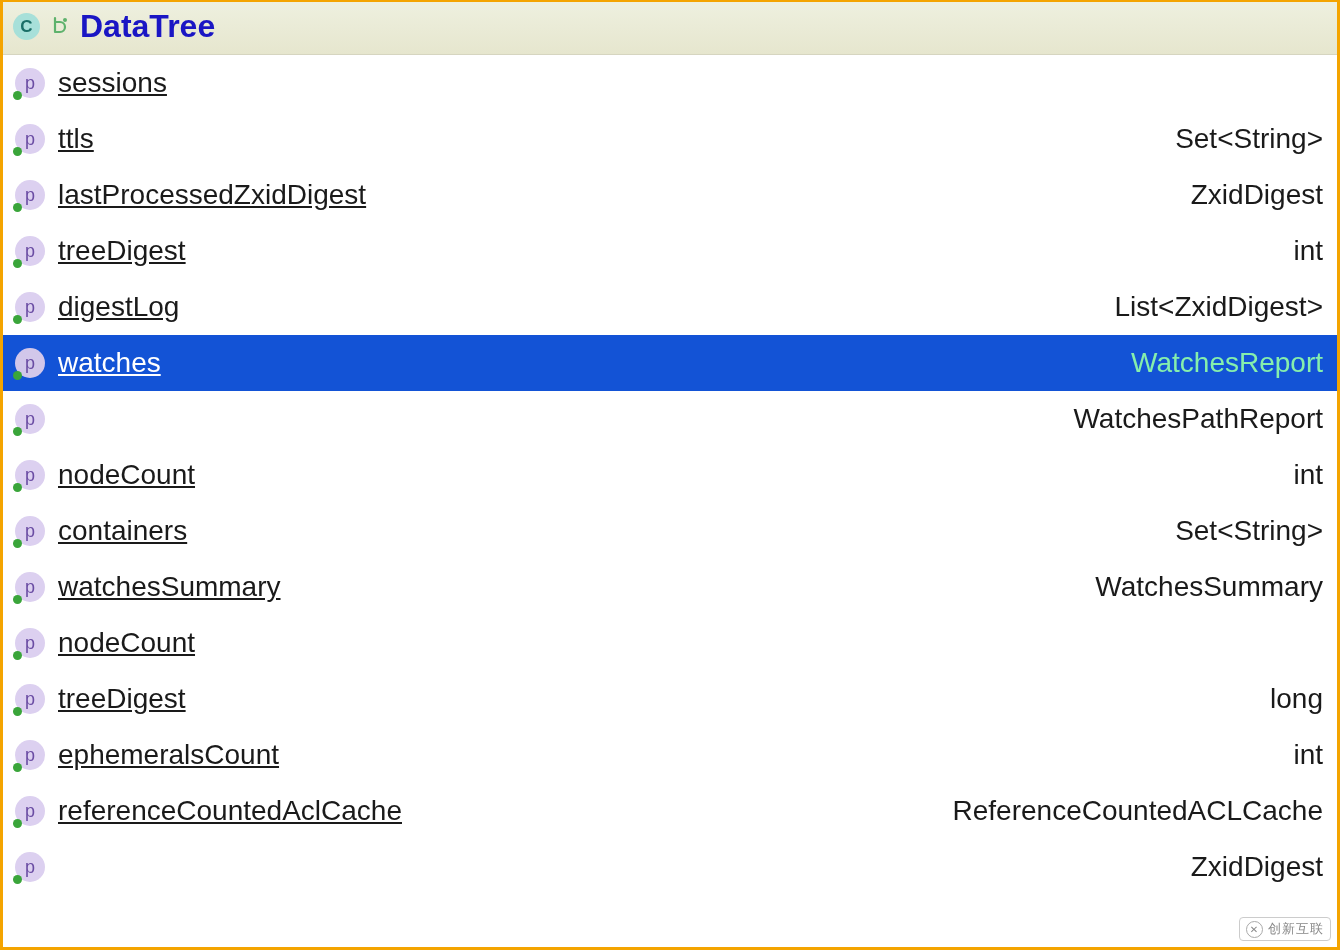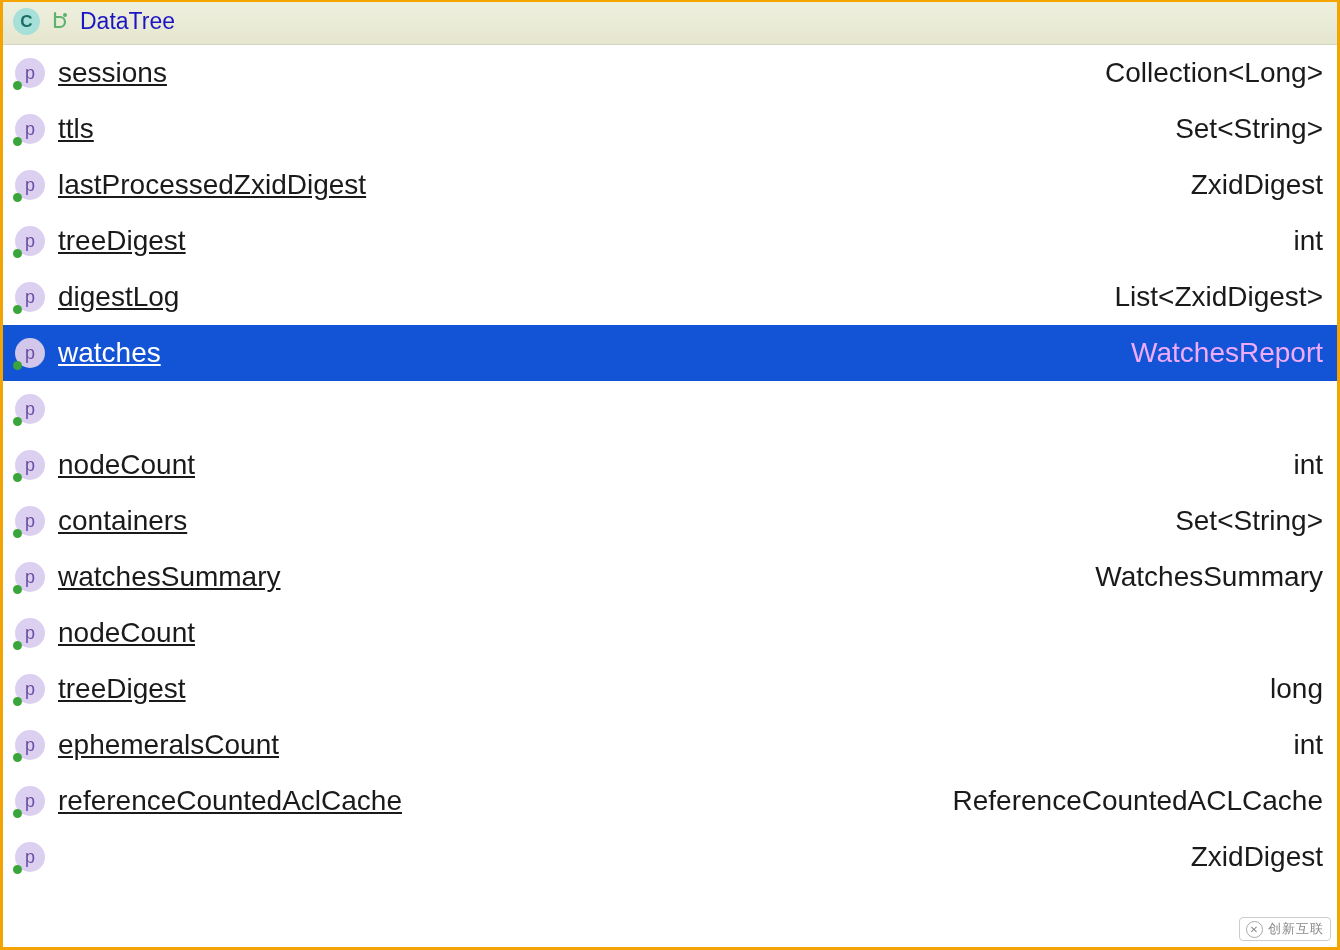--- a/index.html
+++ b/index.html
@@ -38,43 +38,43 @@
       color: #1a6e67;
       font-size: 17px;
       position: relative;
       flex: 0 0 auto;
     }
     .pkg-icon {
       display:inline-block;
       flex: 0 0 auto;
     }
     .header-title {
-      font-size: 23px;
-      font-weight: 400;
+      font-size: 32px;
+      font-weight: 700;
       color: #1a16c4;
     }
     .list {
       flex: 1;
       overflow-y: hidden;
       background: #fff;
     }
     .row {
       display: flex;
       align-items: center;
       justify-content: space-between;
       padding: 0 14px 0 12px;
       height: 56px;
       font-size: 28px;
       color: #1a1a1a;
     }
     .row.selected {
       background: #1353d6;
       color: #ffffff;
     }
-    .row.selected .row-type { color:#f0abfc; }
+    .row.selected .row-type { color:#86efac; }
     .row-left {
       display: flex;
       align-items: center;
       gap: 13px;
     }
     .p-icon {
       width: 30px; height: 30px;
       border-radius: 50%;
       background: #dcd0f0;
       display: flex;
@@ -132,21 +132,20 @@
     </span>
     <span class="header-title">DataTree</span>
   </div>
 
   <div class="list" id="list">
       <div class="row">
         <div class="row-left">
           <span class="p-icon">p</span>
           <span class="row-name">sessions</span>
         </div>
-        <span class="row-type">Collection&lt;Long&gt;</span>
       </div>
       <div class="row">
         <div class="row-left">
           <span class="p-icon">p</span>
           <span class="row-name">ttls</span>
         </div>
         <span class="row-type">Set&lt;String&gt;</span>
       </div>
       <div class="row">
         <div class="row-left">
@@ -173,20 +172,21 @@
         <div class="row-left">
           <span class="p-icon">p</span>
           <span class="row-name">watches</span>
         </div>
         <span class="row-type">WatchesReport</span>
       </div>
       <div class="row">
         <div class="row-left">
           <span class="p-icon">p</span>
         </div>
+        <span class="row-type">WatchesPathReport</span>
       </div>
       <div class="row">
         <div class="row-left">
           <span class="p-icon">p</span>
           <span class="row-name">nodeCount</span>
         </div>
         <span class="row-type">int</span>
       </div>
       <div class="row">
         <div class="row-left">

